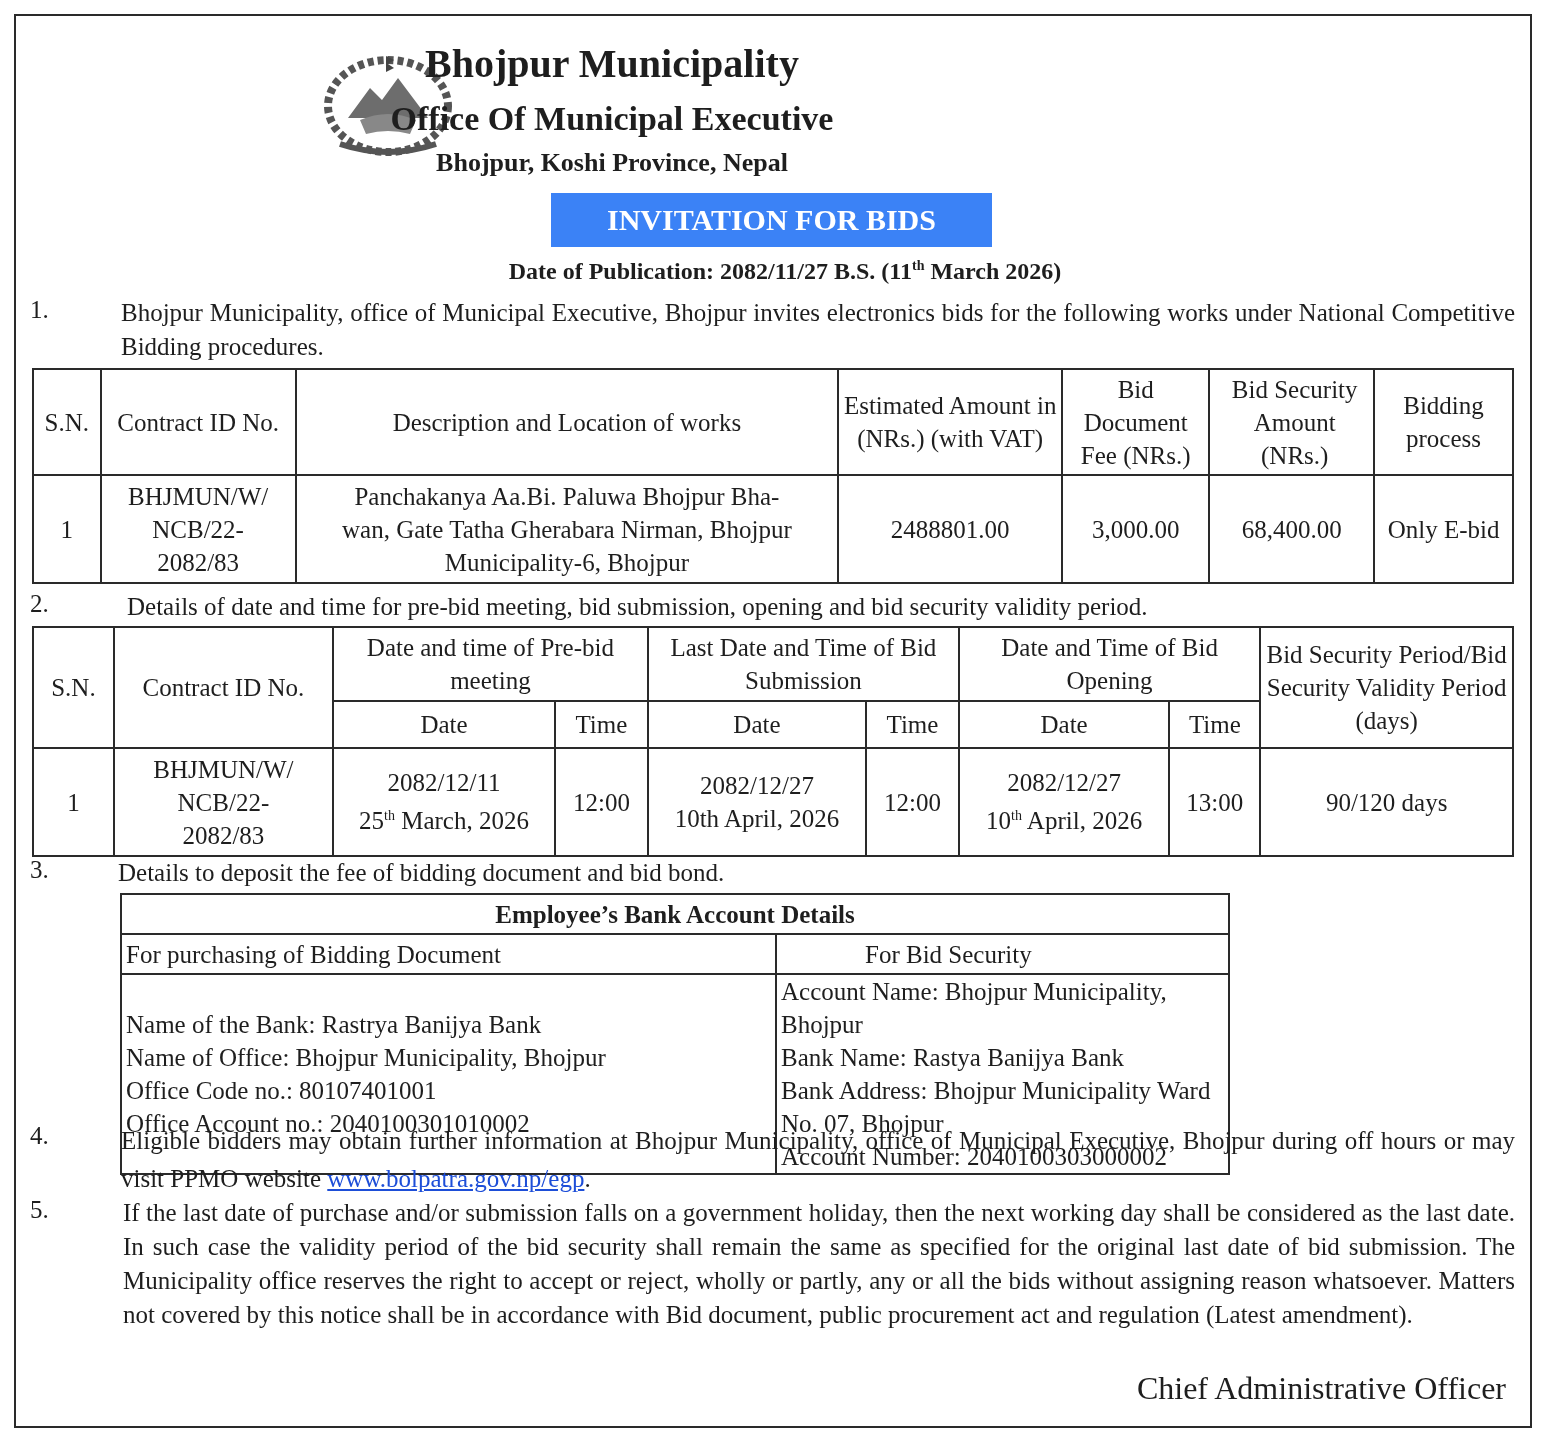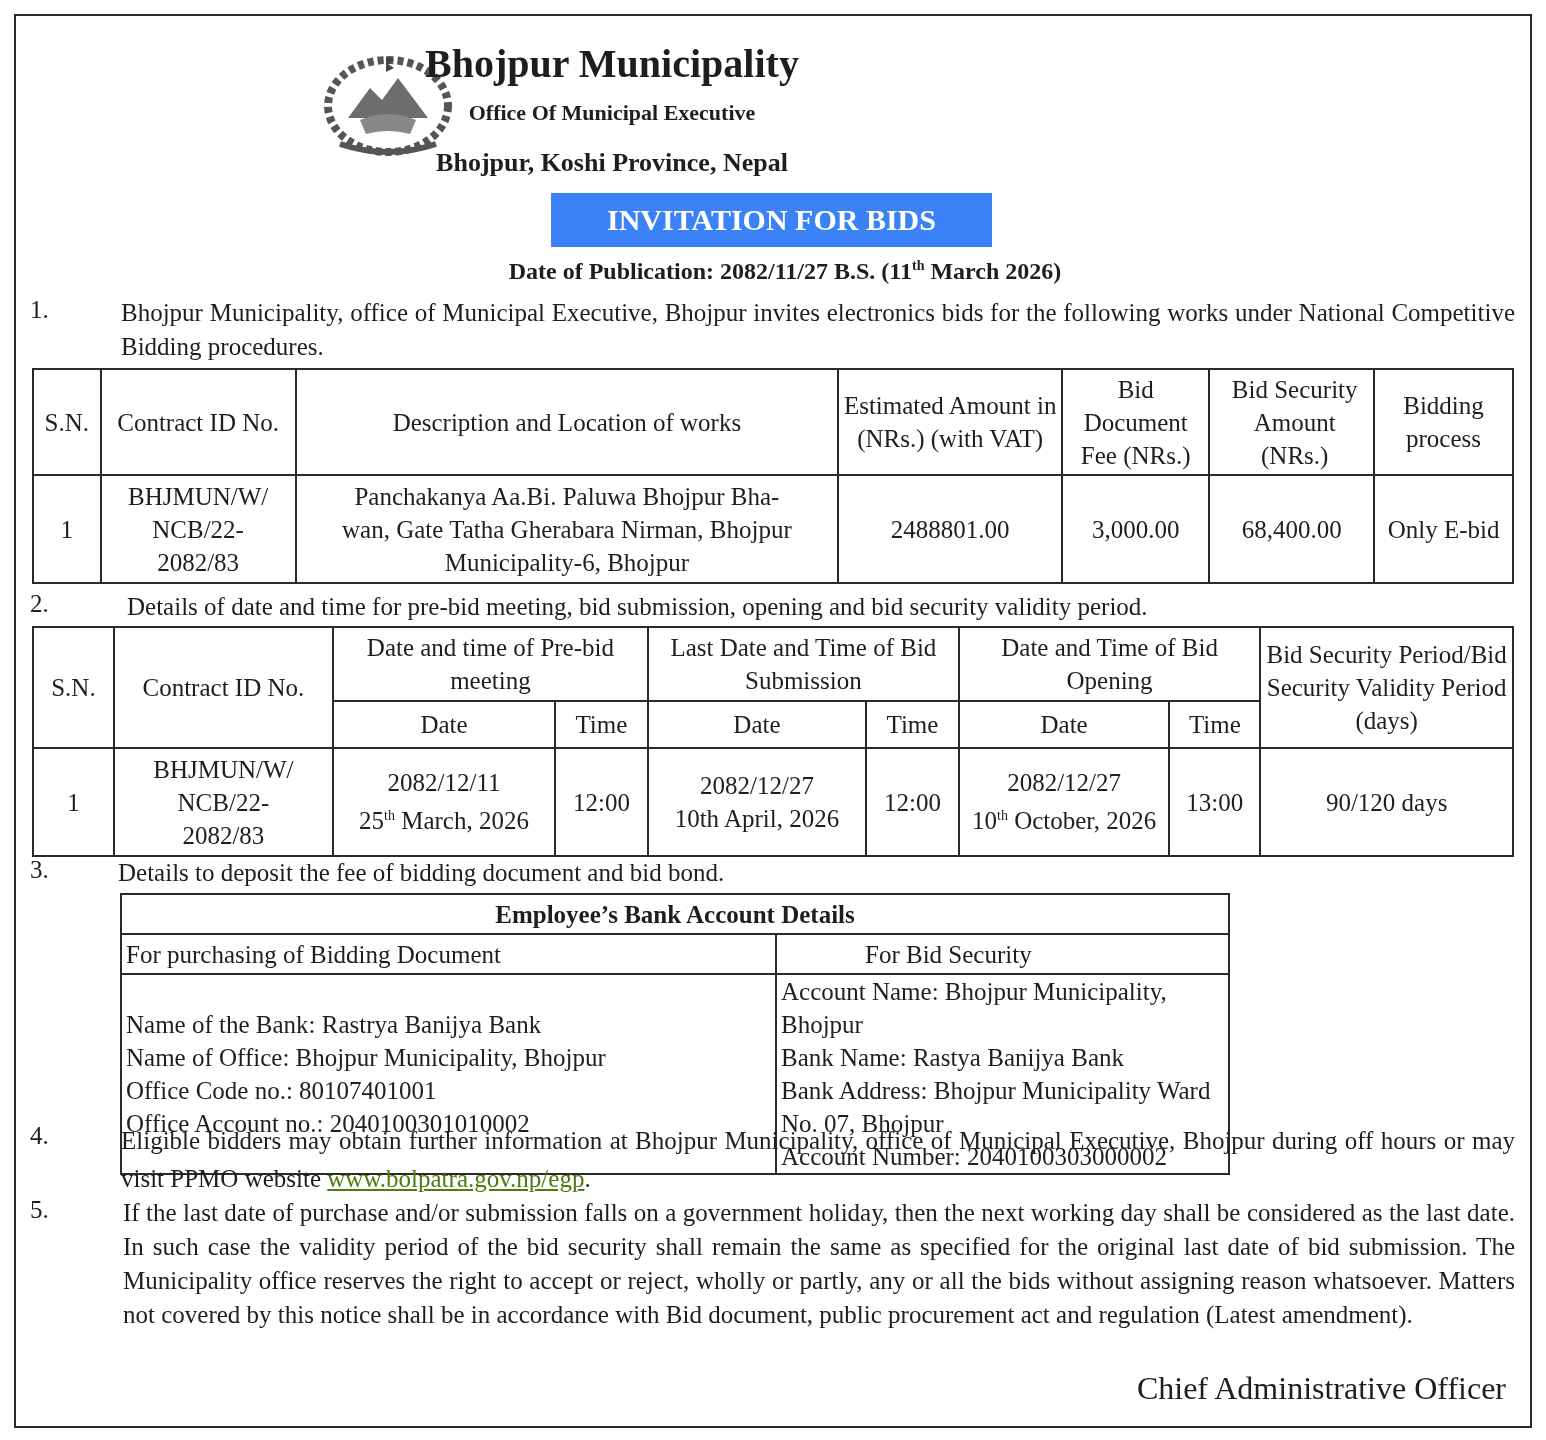--- a/index.html
+++ b/index.html
@@ -1,38 +1,38 @@
 <!DOCTYPE html>
 <html><head>
 <meta charset="utf-8">
 <style>
   html, body { margin: 0; padding: 0; background: #ffffff; }
   body { width: 1546px; height: 1440px; position: relative; font-family: "Liberation Serif", "DejaVu Serif", serif; color: #1e1e1e; }
   .frame { position: absolute; left: 14px; top: 14px; width: 1518px; height: 1414px; border: 2px solid #2a2a2a; box-sizing: border-box; }
   .emblem { position: absolute; left: 320px; top: 48px; width: 136px; height: 110px; }
   .hdr { position: absolute; left: 0; width: 1224px; text-align: center; font-weight: bold; }
   .h1 { top: 40px; font-size: 40px; }
-  .h2 { top: 100px; font-size: 22px; }
+  .h2 { top: 100px; font-size: 34px; }
   .h3 { top: 148px; font-size: 26px; }
   .banner { position: absolute; left: 551px; top: 193px; width: 441px; height: 54px; background: #3b82f6; color: #fff; font-weight: bold; font-size: 30px; text-align: center; line-height: 54px; }
   .pubdate { position: absolute; left: 0; width: 1546px; top: 258px; font-size: 24px; font-weight: bold; text-align: center; padding-left: 12px; }
   .pubdate sup { font-size: 14px; }
   .para { position: absolute; font-size: 25px; line-height: 34px; }
   .num { position: absolute; left: 30px; font-size: 25px; }
   .justify { text-align: justify; text-align-last: left; }
   table { border-collapse: collapse; position: absolute; font-size: 25px; }
   td, th { border: 2px solid #2a2a2a; font-weight: normal; text-align: center; vertical-align: middle; padding: 0 2px; line-height: 33px; }
   .t1 { left: 32px; top: 368px; width: 1482px; }
   .t2 { left: 32px; top: 626px; width: 1482px; }
   .t3 { left: 120px; top: 893px; width: 1110px; }
   .t3 td { text-align: left; padding: 0 4px; }
   .t3 .title { text-align: center; font-weight: bold; }
   .line { display: block; }
   sup { font-size: 14px; }
-  a.link { color: #4d7c0f; text-decoration: underline; }
+  a.link { color: #1d4ed8; text-decoration: underline; }
   .sign { position: absolute; right: 40px; top: 1370px; font-size: 32px; font-weight: normal; }
 </style>
 </head>
 <body>
 
 <div class="frame"></div>
 
 <svg class="emblem" viewBox="0 0 136 110">
   <ellipse cx="68" cy="58" rx="60" ry="46" fill="none" stroke="#555" stroke-width="8" stroke-dasharray="6 4"></ellipse>
   <path d="M28 70 L50 40 L62 52 L78 30 L108 70 Z" fill="#6d6d6d"></path>
@@ -114,21 +114,21 @@
       <span class="line"><span>25</span><sup>th</sup><span> March, 2026</span></span>
     </td>
     <td>12:00</td>
     <td>
       <span class="line">2082/12/27</span>
       <span class="line">10th April, 2026</span>
     </td>
     <td>12:00</td>
     <td>
       <span class="line">2082/12/27</span>
-      <span class="line"><span>10</span><sup>th</sup><span> October, 2026</span></span>
+      <span class="line"><span>10</span><sup>th</sup><span> April, 2026</span></span>
     </td>
     <td>13:00</td>
     <td>90/120 days</td>
   </tr>
 </tbody>
   </table>
 
 <div class="num" style="top:856px;">3.</div>
 <div class="para" style="left:118px; top:856px; width:1390px;">Details to deposit the fee of bidding document and bid bond.</div>
 

